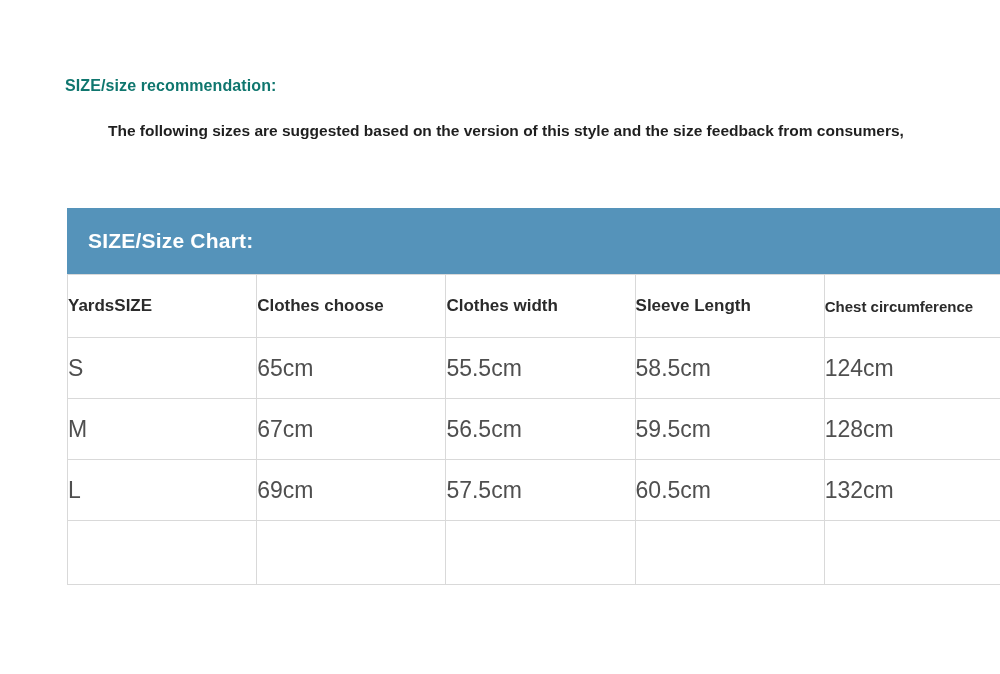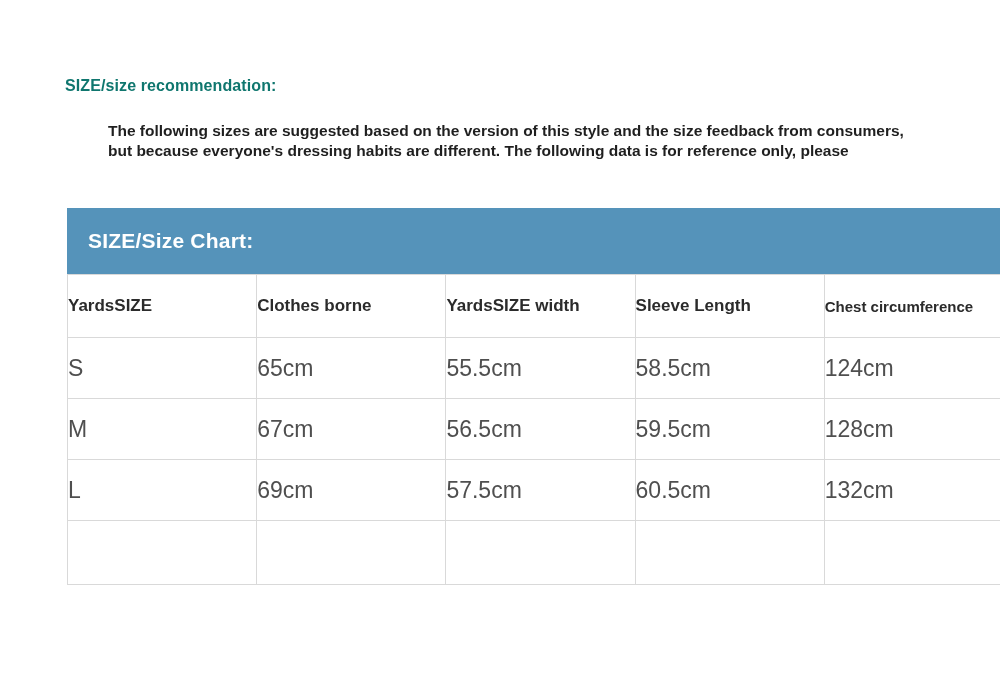--- a/index.html
+++ b/index.html
@@ -89,34 +89,33 @@
 </style>
 </head>
 <body>
 
 <div class="page">
 
   <div class="page-title">SIZE/size recommendation:</div>
 
   <div class="description">
     <div class="line">The following sizes are suggested based on the version of this style and the size feedback from consumers,</div>
-    <div class="line">but because everyone's dressing habits are different. The following data is for reference only, please</div>
   </div>
 
   <div class="chart-wrap">
     <div class="chart-title-bar" style="background-color: rgb(85, 147, 186);">
       <span class="chart-title">SIZE/Size Chart:</span>
     </div>
 
     <table class="size-table">
       <thead>
         <tr>
           <th>YardsSIZE</th>
-          <th>Clothes borne</th>
-          <th>YardsSIZE width</th>
+          <th>Clothes choose</th>
+          <th>Clothes width</th>
           <th>Sleeve Length</th>
           <th>Chest circumference</th>
         </tr>
       </thead>
       <tbody>
         <tr>
           <td>S</td>
           <td>65cm</td>
           <td>55.5cm</td>
           <td>58.5cm</td>

